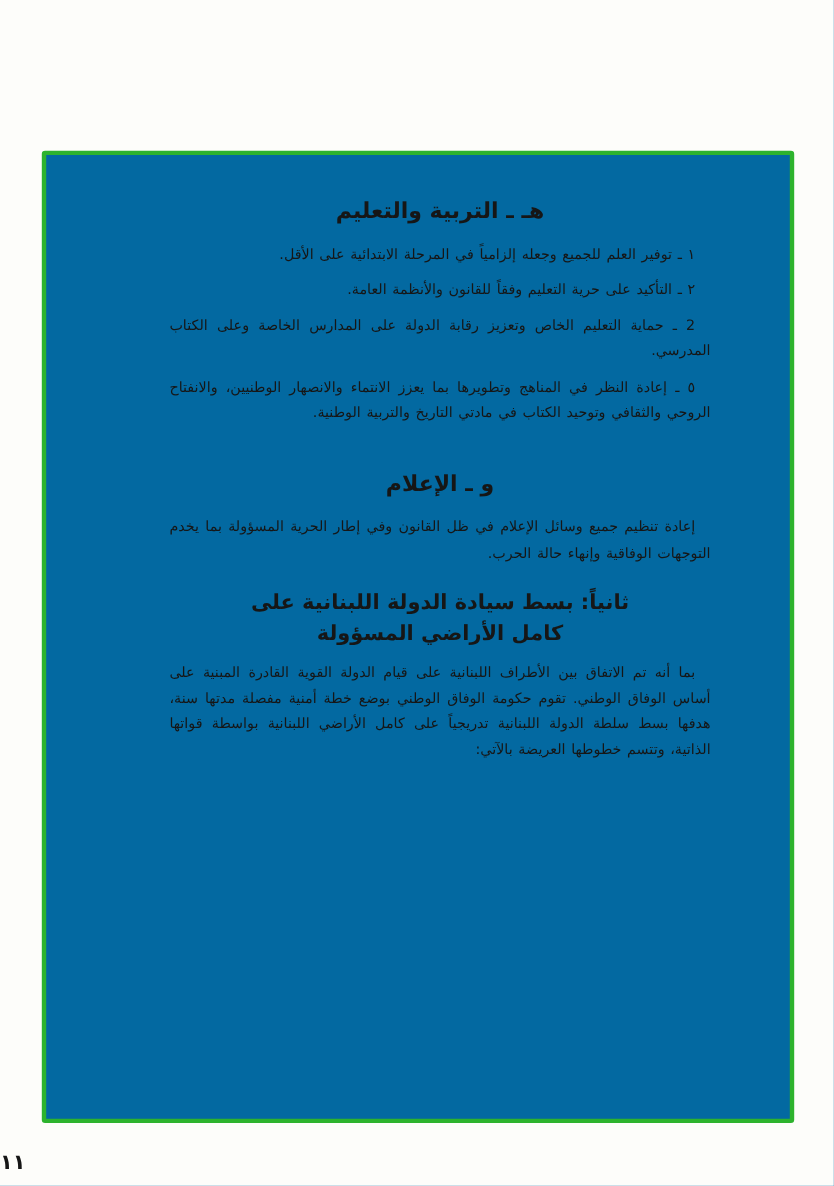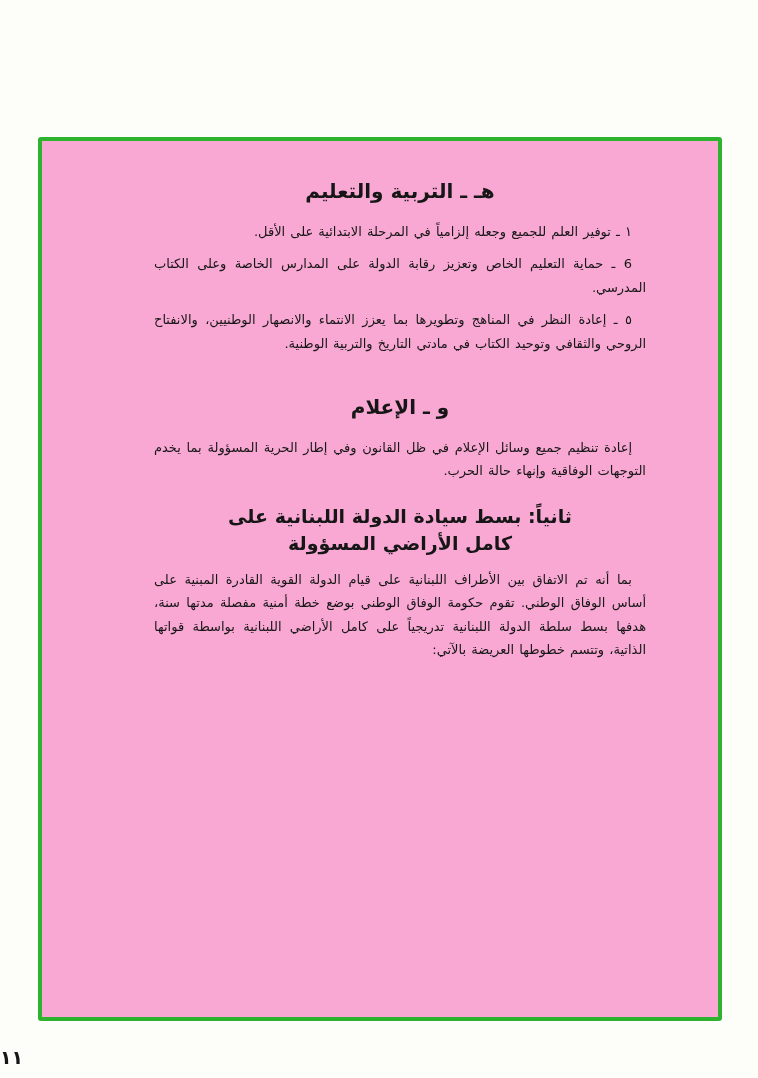--- a/index.html
+++ b/index.html
@@ -48,21 +48,21 @@
 
   
   .green-box {
     position: absolute;
     top: 137px;
     left: 38px;
     width: 684px;
     height: 884px;
     border: 4px solid var(--frame-border, #2db32d);
     border-radius: 3px;
-    background: #f9a8d4;
+    background: #0369a1;
     overflow: hidden;
   }
 
   .text-column {
     padding: 26px 72px 0 112px;
     text-align: justify;
   }
 
   .section-heading {
     text-align: center;
@@ -101,22 +101,23 @@
 <div class="page">
 
 
   <div class="green-box">
     <div class="text-column">
 
       <h2 class="section-heading">هـ ـ التربية والتعليم</h2>
 
       <p class="body-para">١ ـ توفير العلم للجميع وجعله إلزامياً في المرحلة الابتدائية على الأقل.</p>
 
+      <p class="body-para">٢ ـ التأكيد على حرية التعليم وفقاً للقانون والأنظمة العامة.</p>
 
-      <p class="body-para">6 ـ حماية التعليم الخاص وتعزيز رقابة الدولة على المدارس الخاصة وعلى الكتاب المدرسي.</p>
+      <p class="body-para">2 ـ حماية التعليم الخاص وتعزيز رقابة الدولة على المدارس الخاصة وعلى الكتاب المدرسي.</p>
 
 
       <p class="body-para">٥ ـ إعادة النظر في المناهج وتطويرها بما يعزز الانتماء والانصهار الوطنيين، والانفتاح الروحي والثقافي وتوحيد الكتاب في مادتي التاريخ والتربية الوطنية.</p>
 
       <h2 class="section-heading media">و ـ الإعلام</h2>
 
       <p class="body-para">إعادة تنظيم جميع وسائل الإعلام في ظل القانون وفي إطار الحرية المسؤولة بما يخدم التوجهات الوفاقية وإنهاء حالة الحرب.</p>
 
       <h2 class="section-heading second">
         <span>ثانياً:  بسط سيادة الدولة اللبنانية على</span><br>

